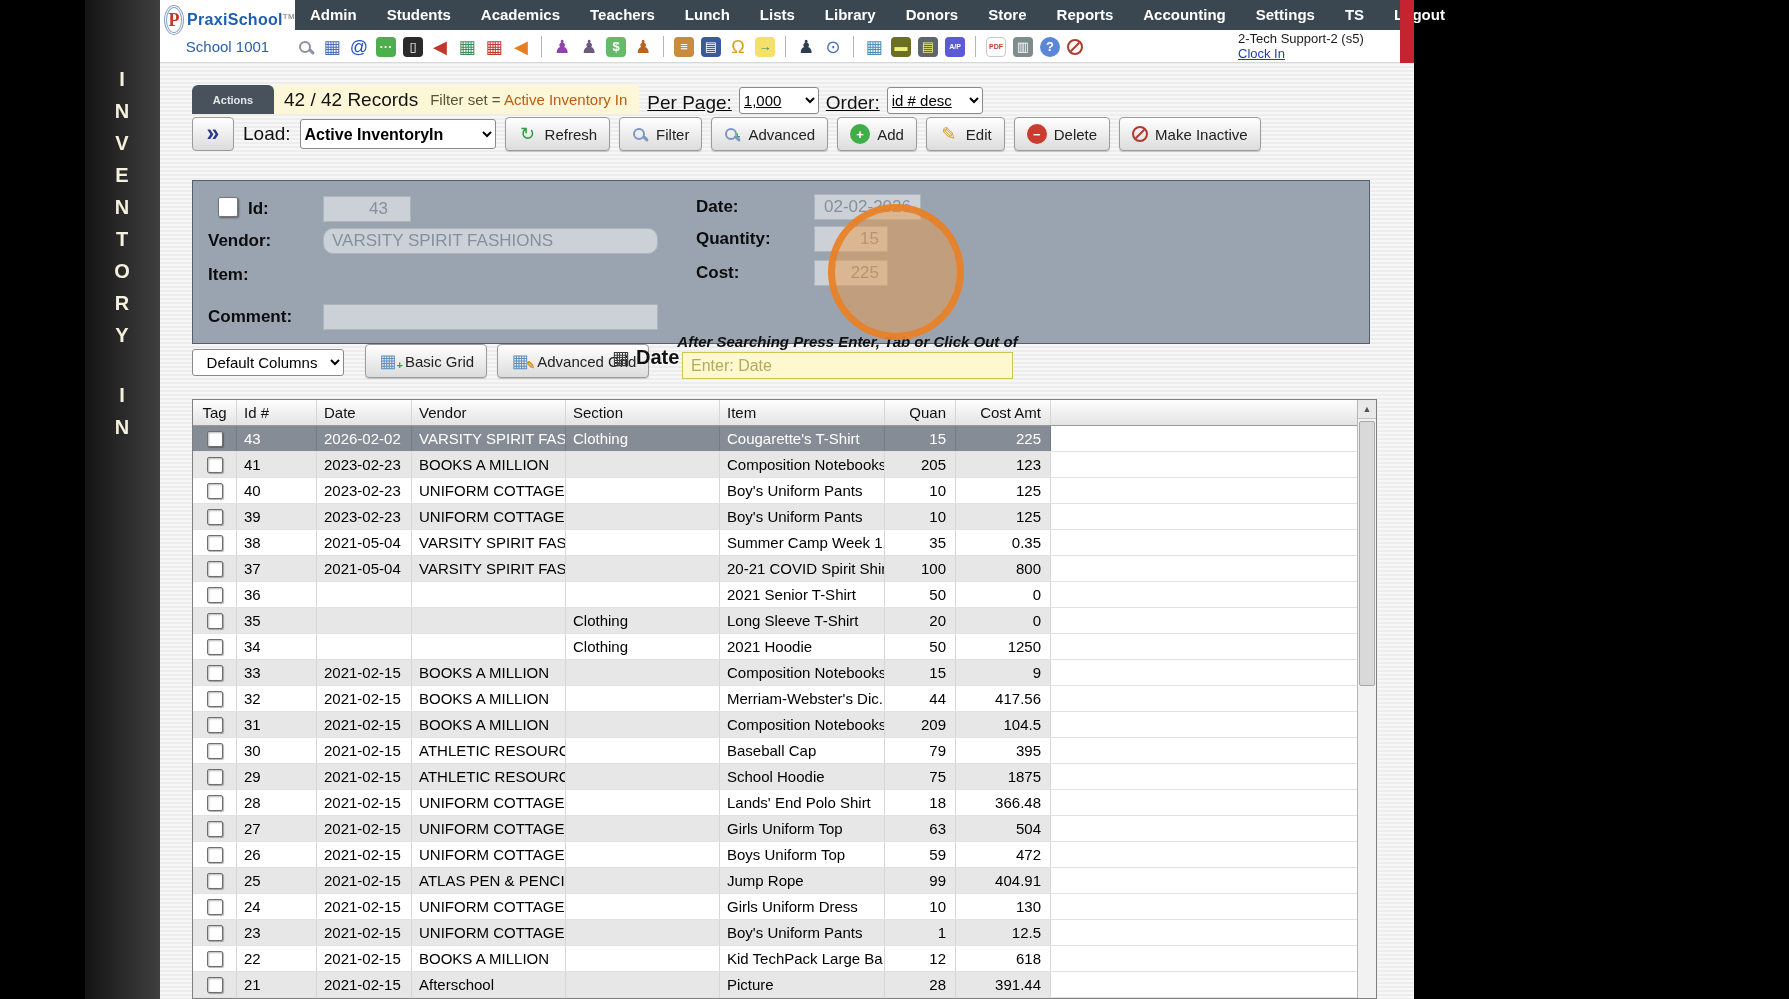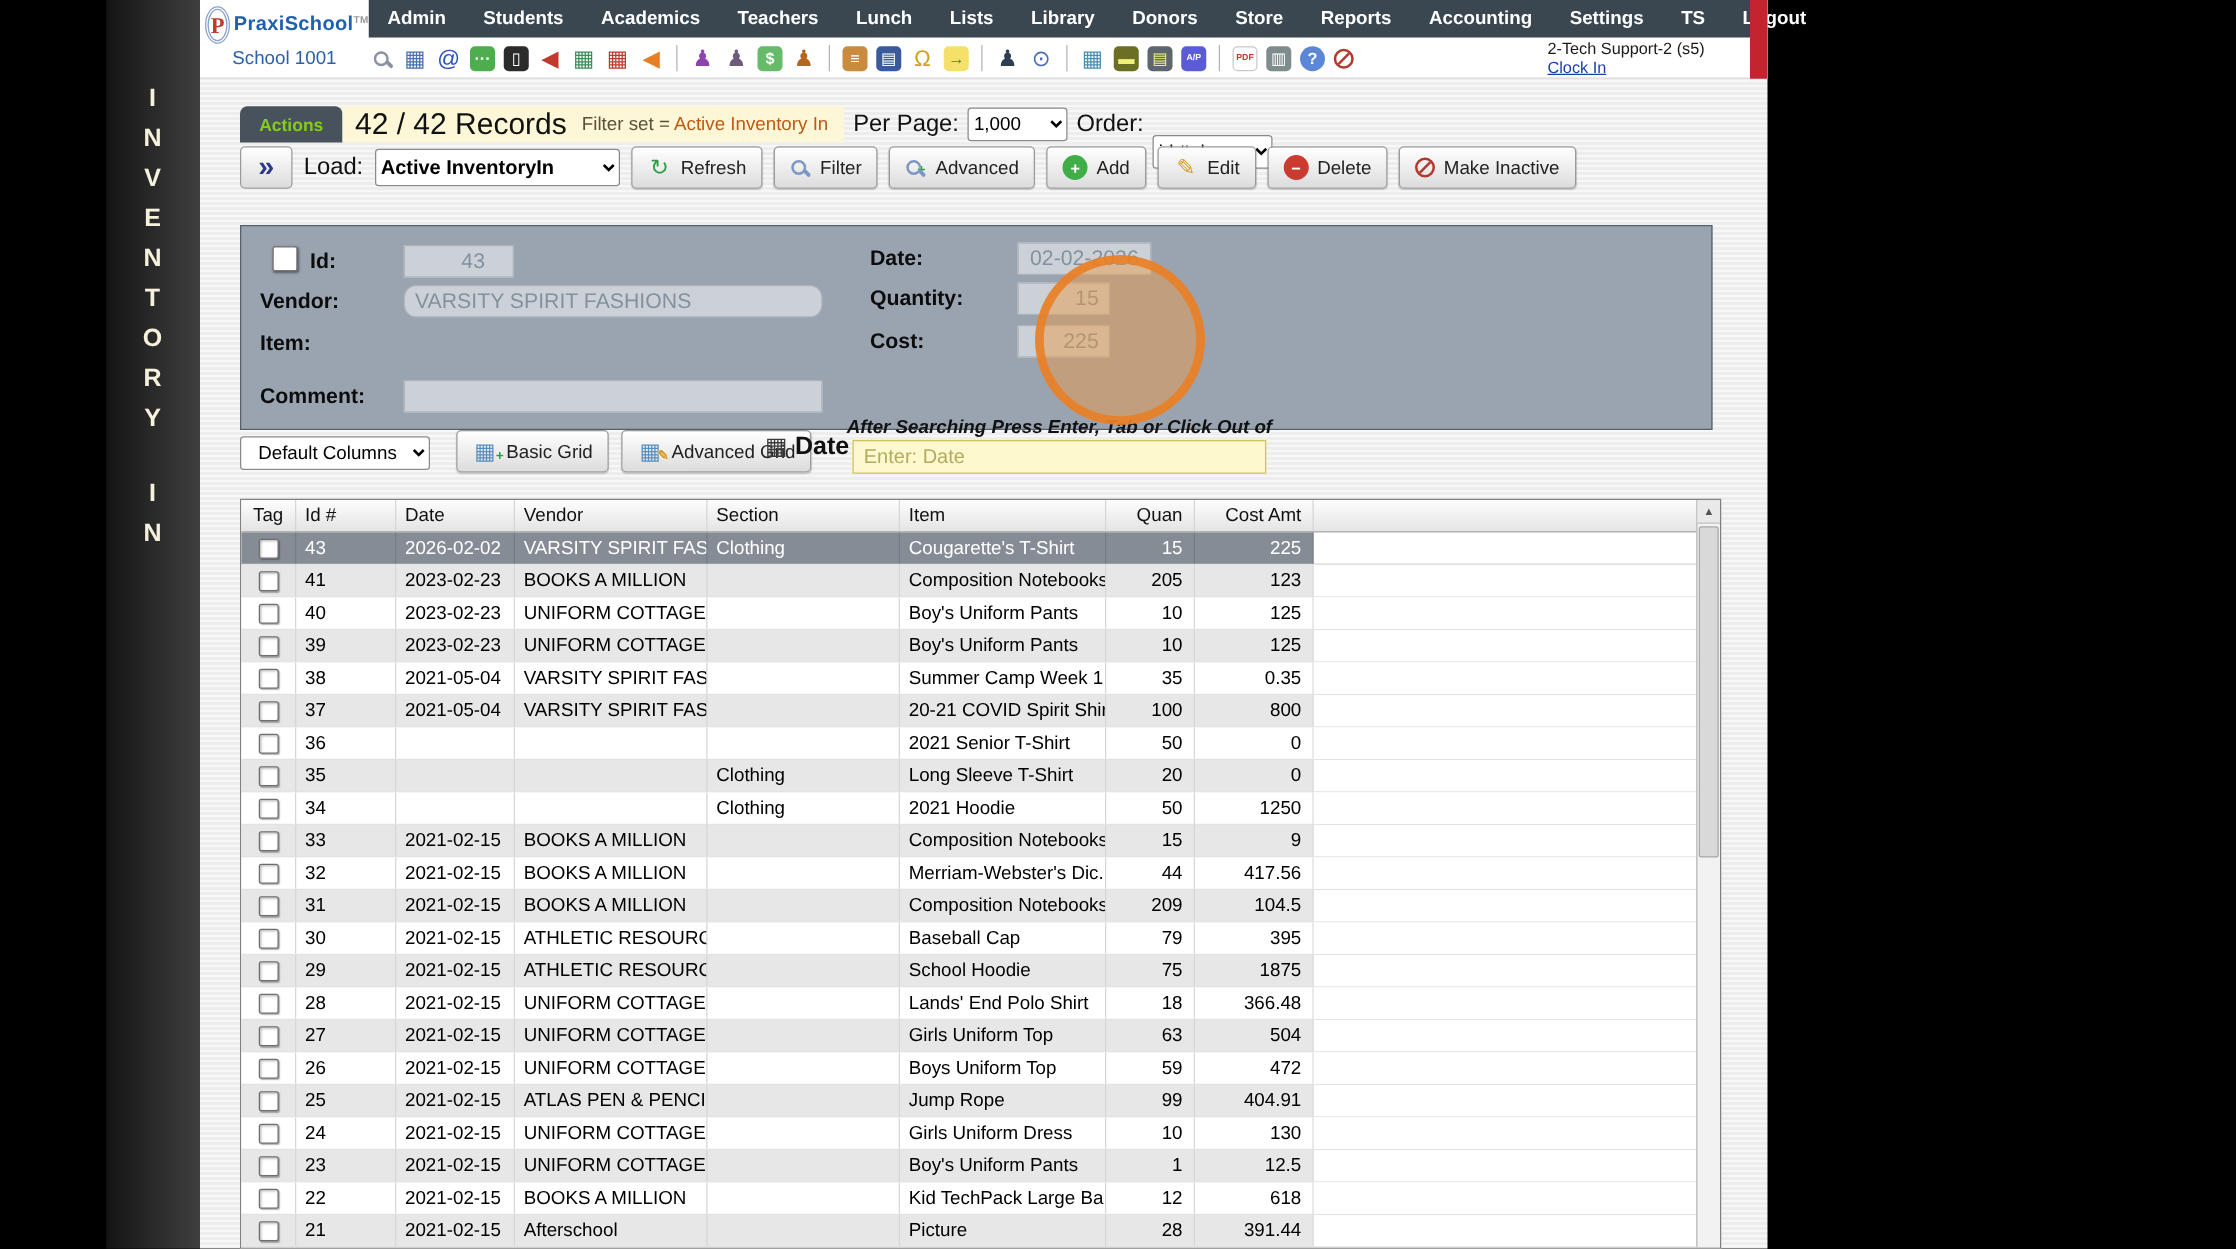--- a/index.html
+++ b/index.html
@@ -55,28 +55,28 @@
     right:-6px; bottom:-2px; transform:rotate(45deg); border-radius:2px; }
   .noentry { position:relative; display:inline-block; width:16px; height:16px;
     border:2px solid currentColor; border-radius:50%; }
   .noentry::after { content:""; position:absolute; left:50%; top:0; width:2px; height:12px;
     margin-left:-1px; background:currentColor; transform:rotate(45deg); }
   .user-block { position:absolute; left:1078px; top:31px; font-size:13px; color:#1a1a1a; line-height:15px; }
   .clockin { color:#1a3faa; text-decoration:underline; cursor:pointer; }
 
   
   .records-row { position:absolute; left:32px; top:85px; height:29px; display:flex; align-items:stretch; }
-  .actions-tab { width:82px; background:#48525c; color:#84cc16; font-weight:bold; font-size:14px;
+  .actions-tab { width:82px; background:#48525c; color:#e5e5e5; font-weight:bold; font-size:11px;
     border-radius:6px 6px 0 0; display:flex; align-items:center; justify-content:center; cursor:pointer; }
   .filter-strip { background:#fdf7d7; display:flex; align-items:center; padding:0 12px 0 10px; gap:12px; }
-  .records-text { font-size:24px; color:#111; }
+  .records-text { font-size:19px; color:#111; }
   .filter-text { font-size:15px; }
   .filter-label { color:#5a5138; }
   .filter-value { color:#c05a12; }
-  .pp-group { display:flex; align-items:center; gap:7px; padding-left:8px; }
+  .pp-group { display:flex; align-items:flex-end; gap:7px; padding-left:8px;text-decoration:underline; }
   .pp-label { font-size:19px; color:#111; }
   select { font-size:15px; height:27px; border:1px solid #8a8a8a; border-radius:3px; background:#fff; }
 
   
   .command-row { position:absolute; left:32px; top:116px; height:36px; display:flex;
     align-items:center; gap:9px; }
   .chev-btn { width:42px; height:34px; background:linear-gradient(#fff,#dcdcdc); border:1px solid #9b9b9b;
     border-radius:4px; color:#2b3a8c; font-size:23px; font-weight:bold; line-height:30px;
     text-align:center; cursor:pointer; }
   .load-label { font-size:19px; color:#111; }

